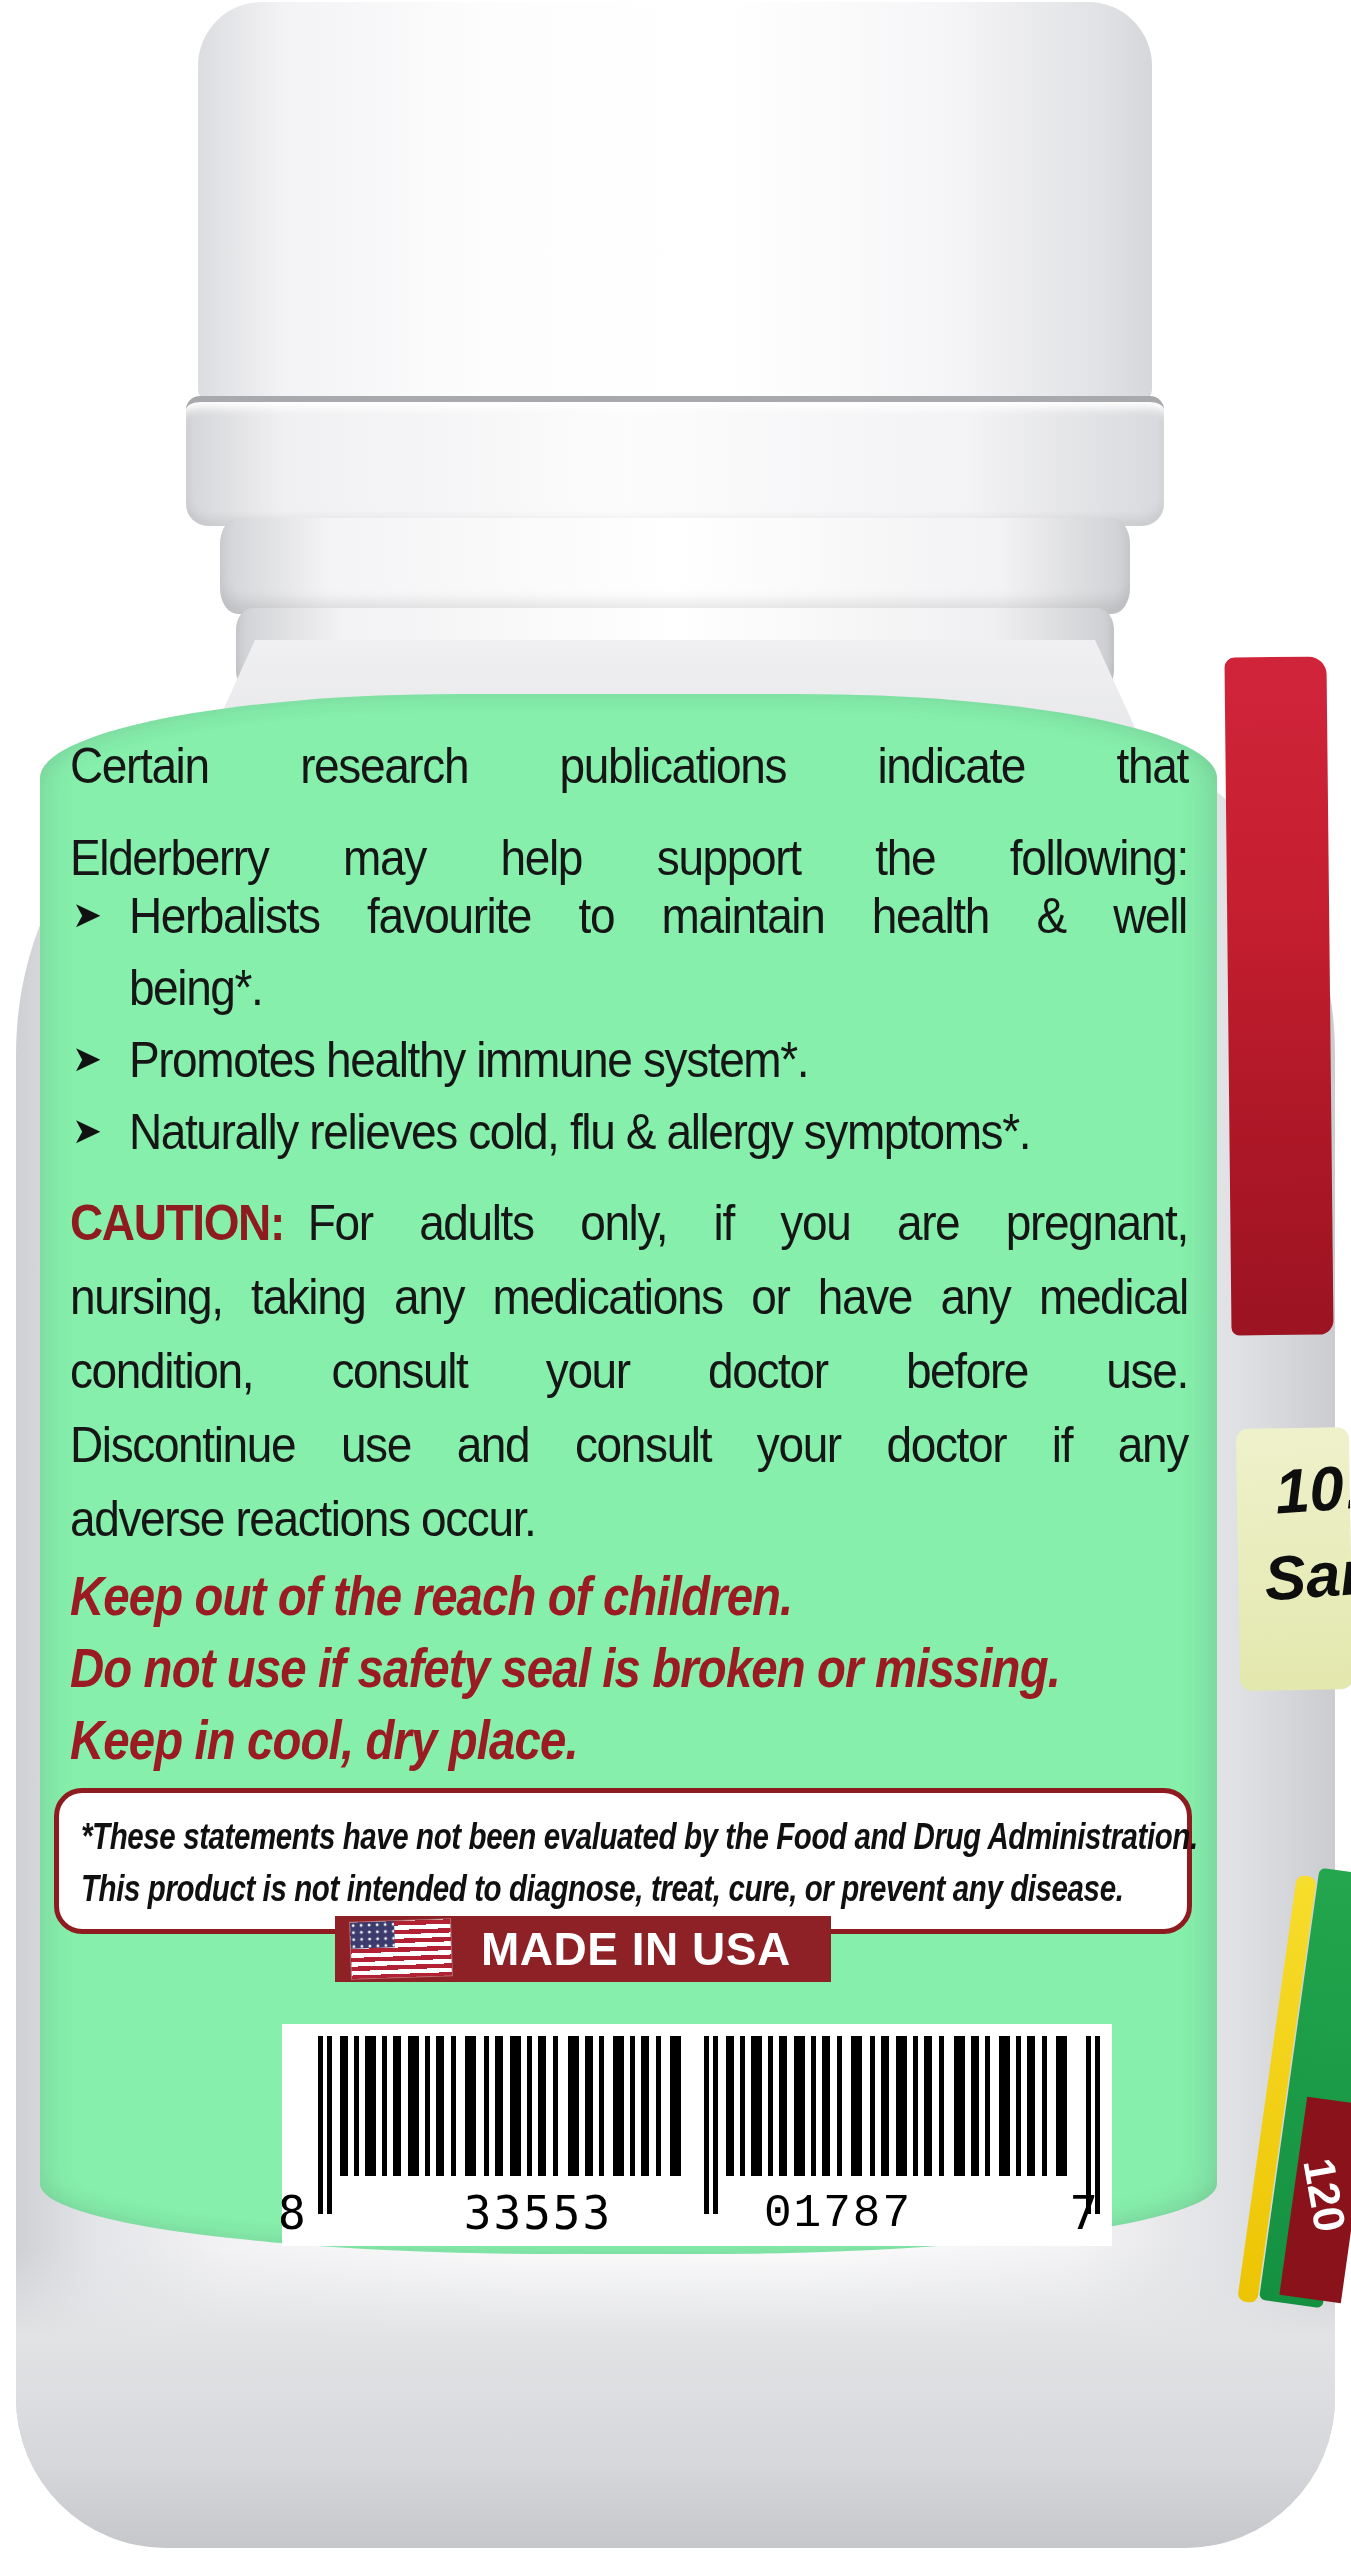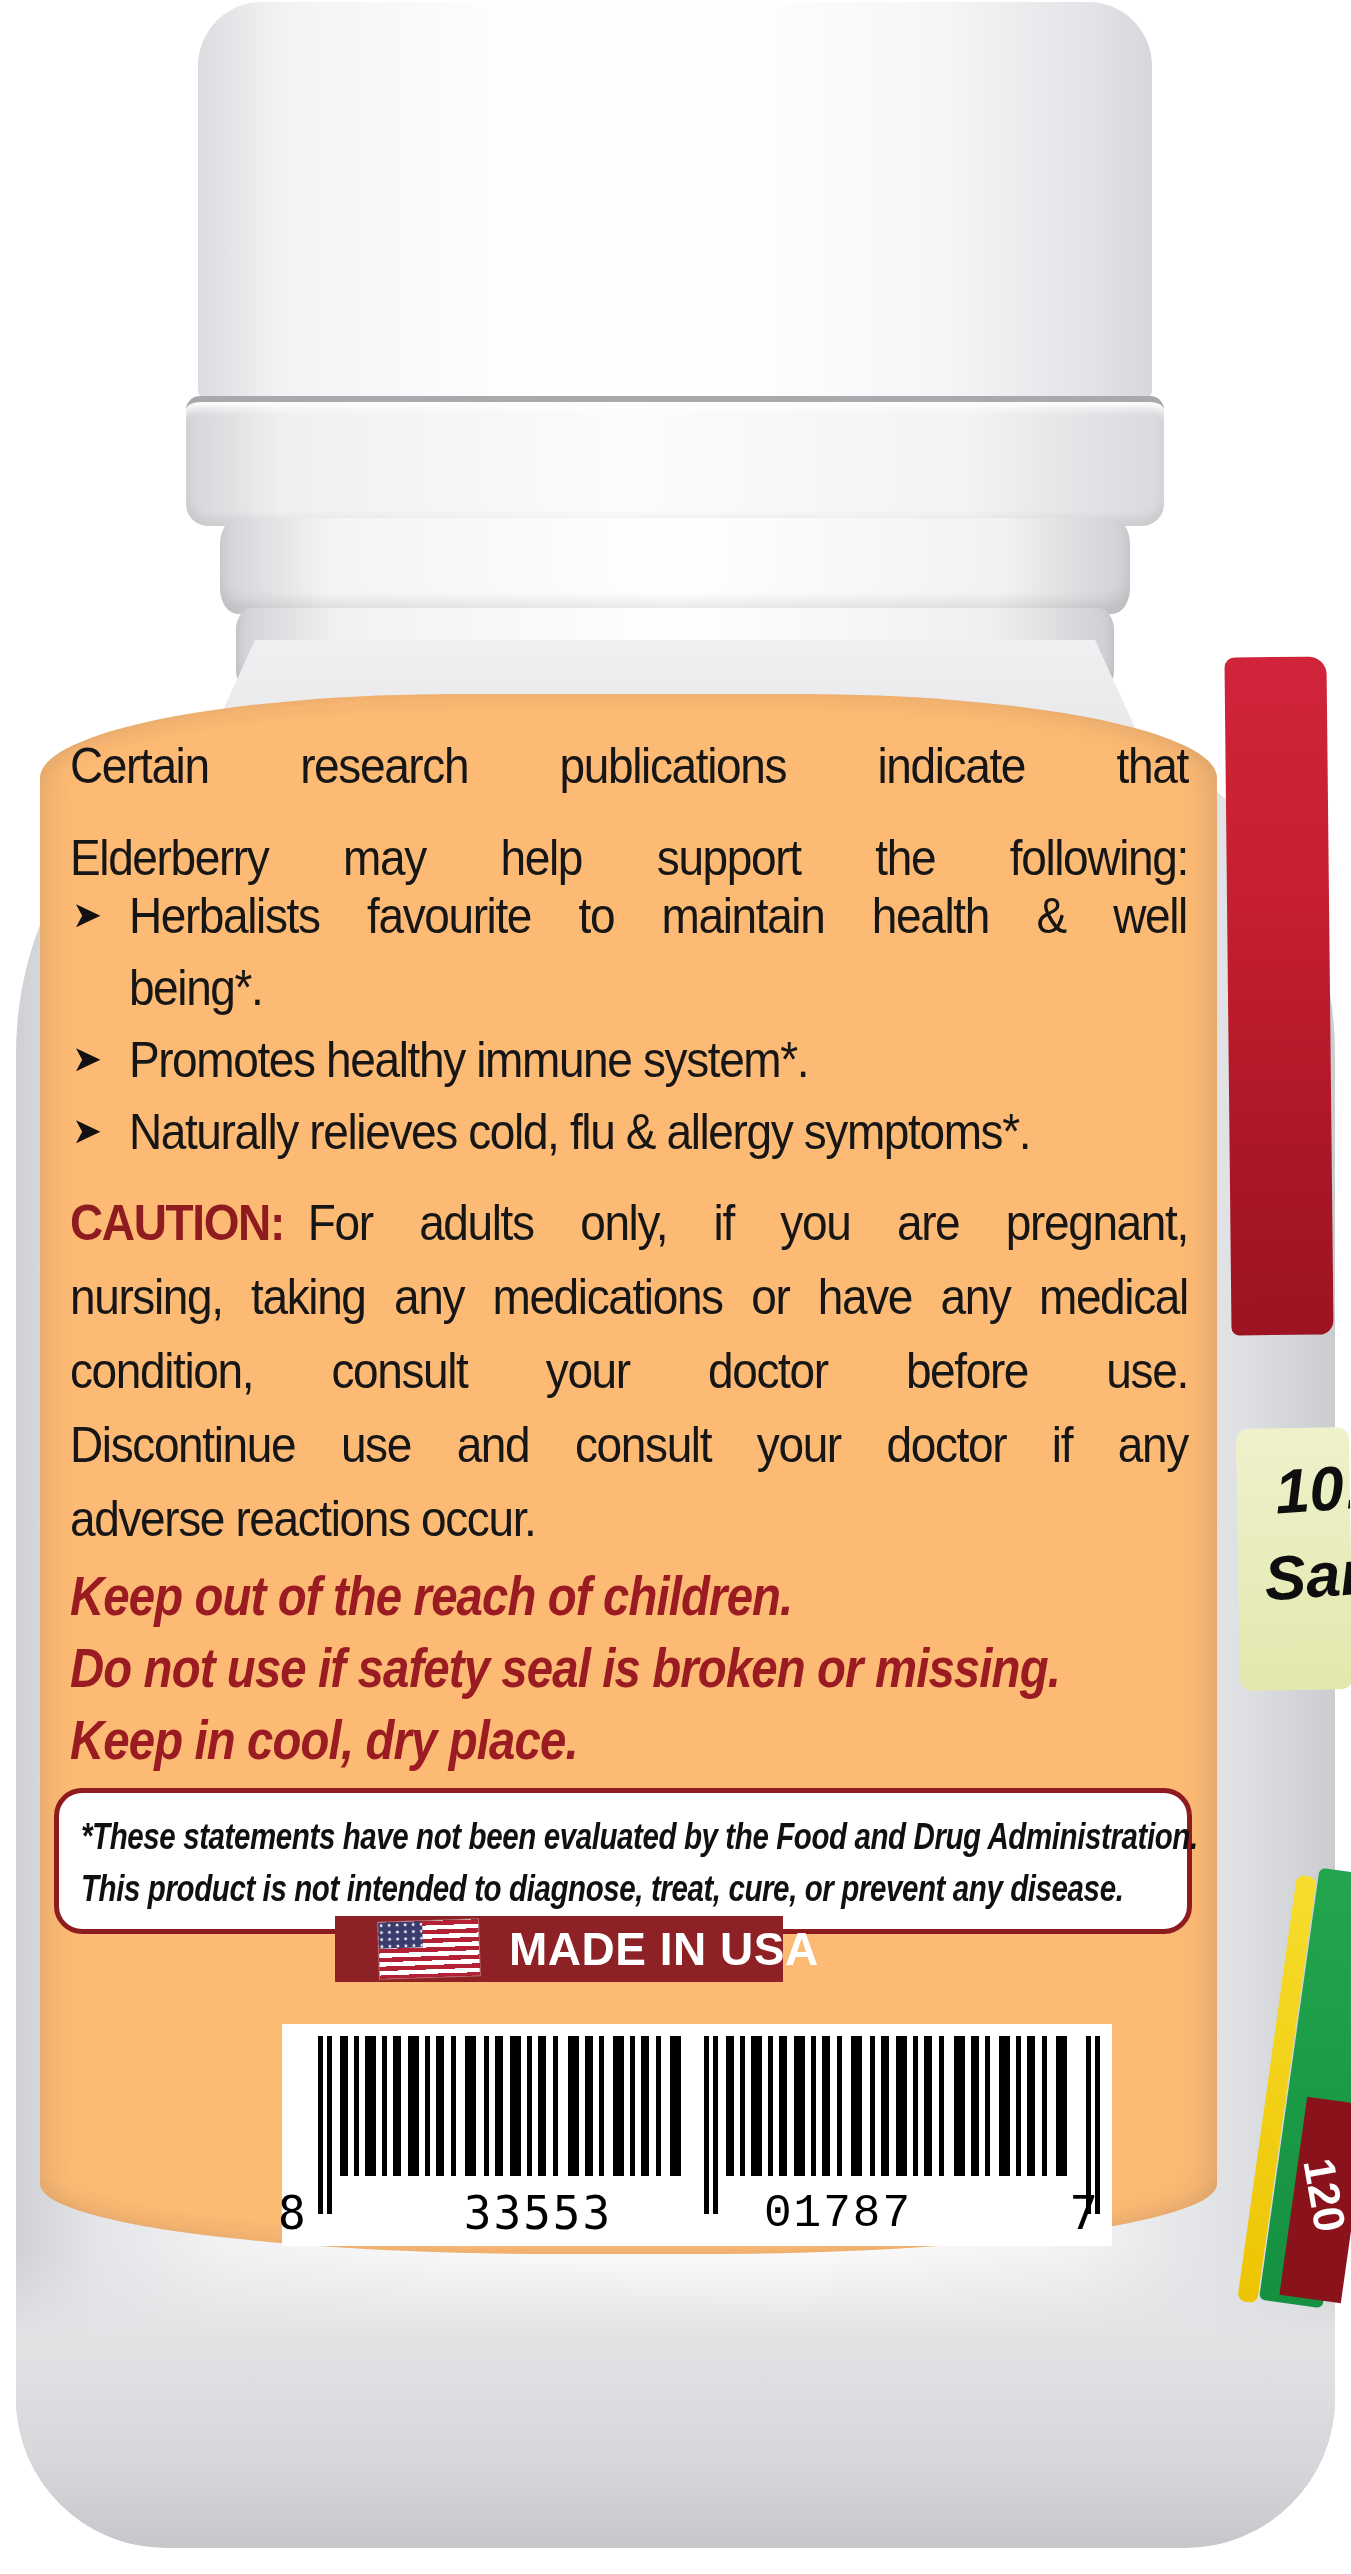--- a/index.html
+++ b/index.html
@@ -23,21 +23,21 @@
   .shoulder{left:150px;top:640px;width:1050px;height:230px;
     clip-path:polygon(10% 0,90% 0,100% 100%,0 100%);
     background:linear-gradient(180deg,#f0f0f2,#e4e5e8 60%,#dcdde0);}
   .bottle-body{left:16px;top:724px;width:1319px;height:1824px;
     border-radius:300px 300px 150px 150px / 330px 330px 150px 150px;
     background:linear-gradient(90deg,#cfd0d3,#e4e5e8 6%,#f2f2f4 16%,#fafafb 38%,#fbfbfc 60%,#f3f3f5 80%,#dfe0e3 93%,#cbccd0);}
   .frost{left:0;right:0;bottom:0;height:300px;border-radius:0 0 150px 150px/0 0 150px 150px;
     background:linear-gradient(180deg,rgba(222,223,226,0),#e2e3e5 30%,#d6d7da 72%,#c6c7cb);}
 
   
-  .label{left:40px;top:694px;width:1177px;height:1560px;background:#fdba74;
+  .label{left:40px;top:694px;width:1177px;height:1560px;background:#86efac;
     border-radius:420px 420px 520px 520px / 84px 84px 70px 70px;
     box-shadow:inset 16px 0 30px -12px rgba(60,60,70,.16), inset -18px 0 34px -14px rgba(60,60,70,.20);}
   .txt{font-size:50px;letter-spacing:-1.5px;line-height:74px;color:#161616;}
   .jline{width:1215px;text-align:justify;text-align-last:justify;transform:scaleX(.92);transform-origin:0 0;}
   .lline{white-space:nowrap;transform:scaleX(.92);transform-origin:0 0;}
   .intro{left:30px;top:26px;line-height:92px;}
   .bullets{left:30px;top:186px;line-height:72px;}
   .brow{position:absolute;left:0;}
   .arrow{position:absolute;left:2px;top:10px;font-size:36px;line-height:50px;color:#111;}
   .btext{padding-left:64px;}
@@ -46,21 +46,21 @@
   .cline{position:absolute;left:0;display:flex;width:1215px;transform:scaleX(.92);transform-origin:0 0;}
   .cword{color:#8E1B1F;font-weight:bold;white-space:pre;}
   .crest{flex:1;text-align:justify;text-align-last:justify;margin-left:26px;}
   .warns{left:30px;top:866px;}
   .warn{font-size:55px;font-weight:bold;font-style:italic;letter-spacing:-1px;line-height:72px;
     color:#9A1C22;white-space:nowrap;transform:scaleX(.86);transform-origin:0 0;}
   .disc{left:14px;top:1074px;width:1138px;height:146px;border:5px solid #8E1B1F;border-radius:28px;
     background:#fff;padding:18px 22px 0 22px;box-sizing:border-box;margin-top:20px;}
   .dline{font-size:36px;font-weight:bold;font-style:italic;letter-spacing:-0.5px;line-height:52px;
     color:#101010;white-space:nowrap;transform:scaleX(.82);transform-origin:0 0;}
-  .made{left:295px;top:1222px;width:420px;height:66px;background:#8E2125;display:flex;align-items:center;padding-left:28px;}
+  .made{left:295px;top:1222px;width:496px;height:66px;background:#8E2125;display:flex;align-items:center;}
   .flag{position:relative;width:100px;height:56px;margin-left:16px;flex:0 0 auto;
     background:repeating-linear-gradient(180deg,#b22234 0 4.4px,#fff 4.4px 8.8px);
     transform:rotate(-2deg);box-shadow:0 0 0 1px rgba(255,255,255,.35);}
   .canton{position:absolute;left:0;top:0;width:44px;height:26px;background-color:#3c3b6e;
     background-image:radial-gradient(circle at 3px 3px,#fff 1.2px,rgba(0,0,0,0) 1.7px);background-size:8px 7px;}
   .made-text{color:#fff;font-weight:bold;font-size:46px;letter-spacing:0.5px;margin-left:30px;white-space:nowrap;}
   .bc-box{left:242px;top:1330px;width:830px;height:222px;background:#fff;}
   .bc-bars{position:absolute;left:36px;top:12px;}
   .bc-d{position:absolute;bottom:6px;font-family:"DejaVu Sans Mono",monospace;font-size:46px;color:#000;}
   .d1{left:-4px;} .d2{left:166px;width:180px;text-align:center;letter-spacing:2px;}

